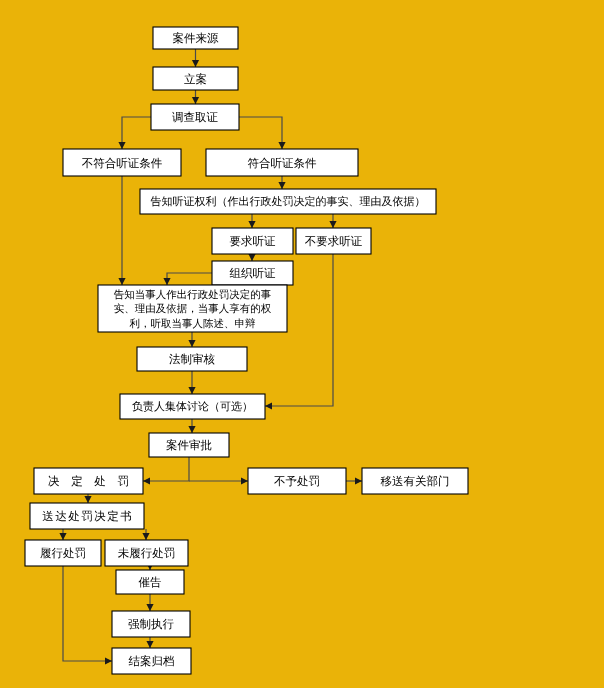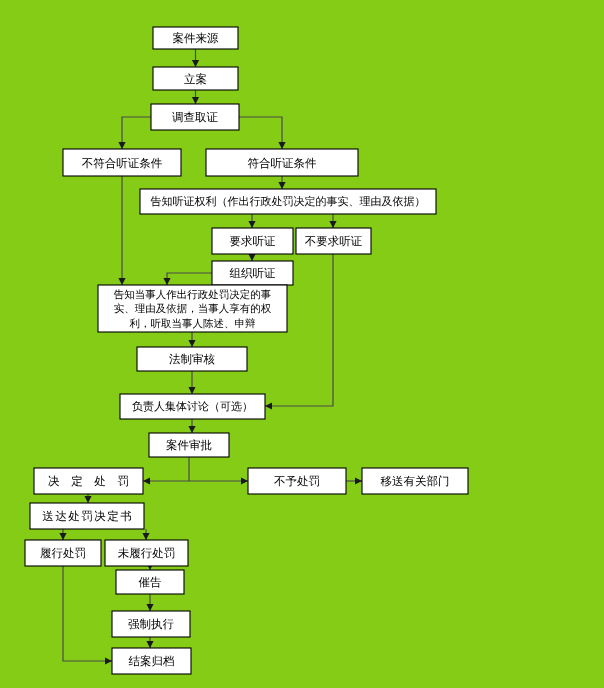--- a/index.html
+++ b/index.html
@@ -10,21 +10,21 @@
   body {
     width: 604px;
     height: 688px;
     font-family: "DejaVu Sans", "Liberation Sans", sans-serif;
     overflow: hidden;
   }
   #flow-root {
     position: relative;
     width: 604px;
     height: 688px;
-    background: #84cc16;
+    background: #eab308;
   }
   svg#flow-svg {
     position: absolute;
     top: 0;
     left: 0;
     width: 604px;
     height: 688px;
     display: block;
   }
   .node-rect {

